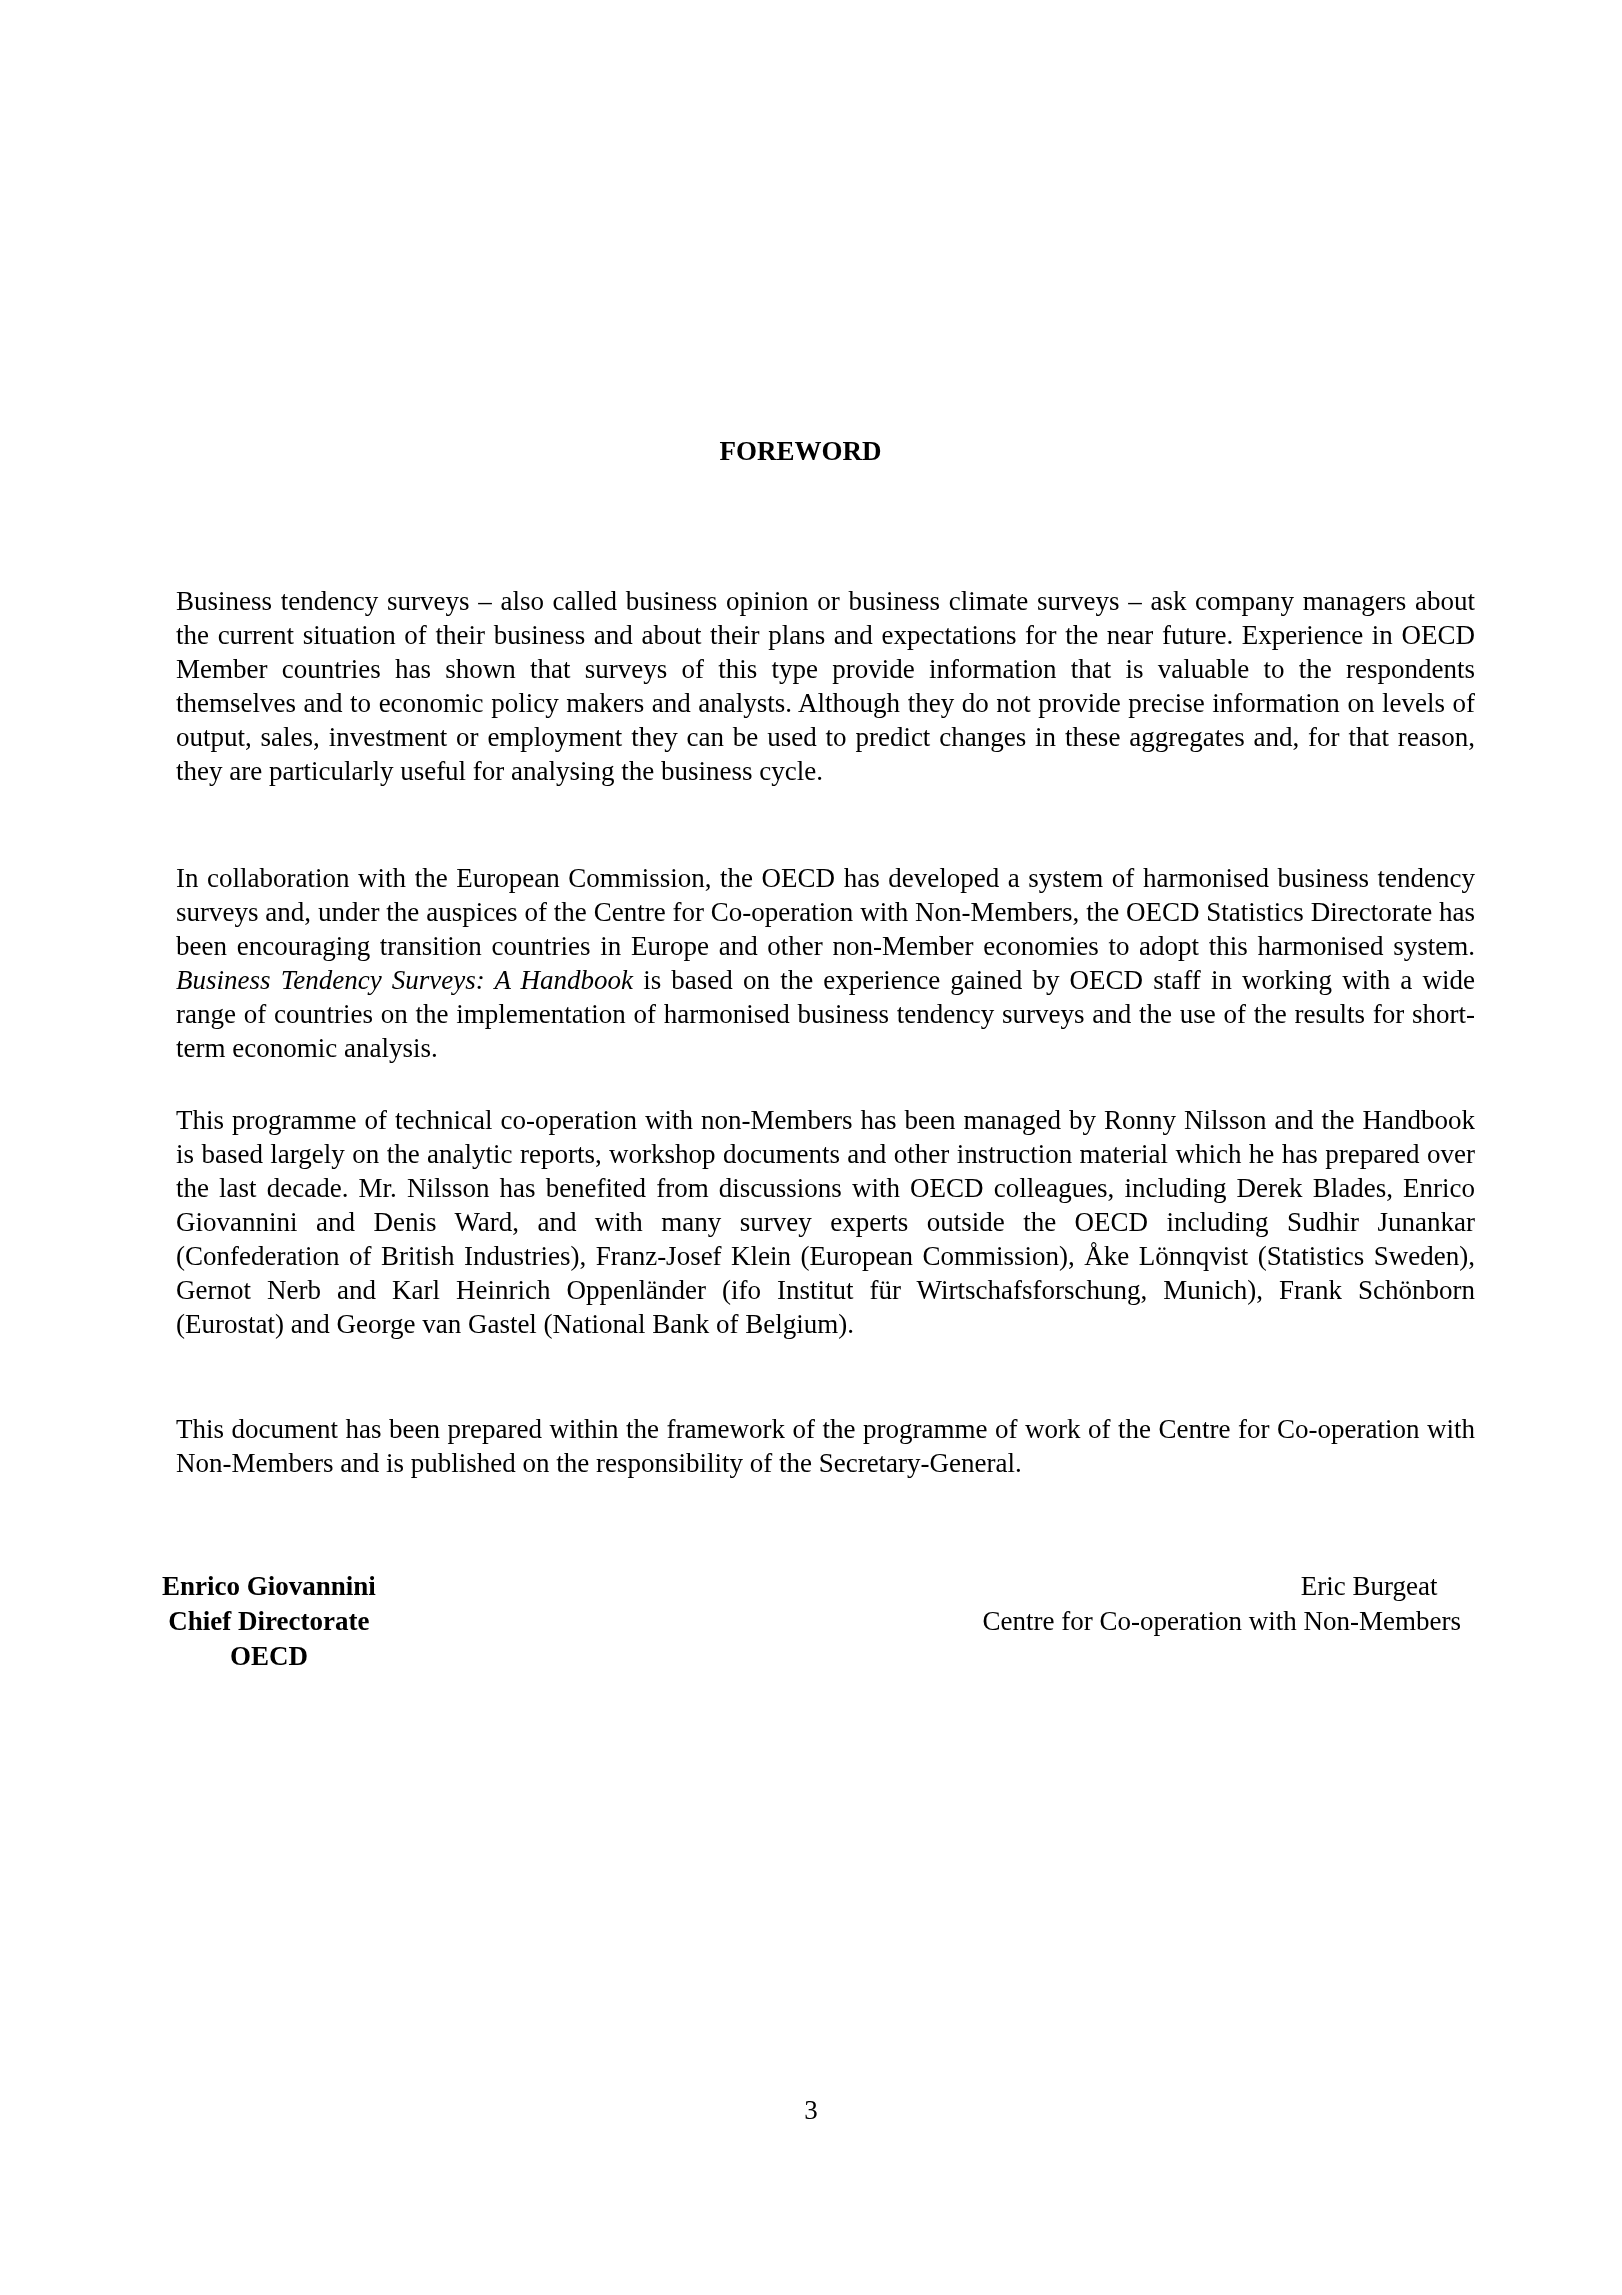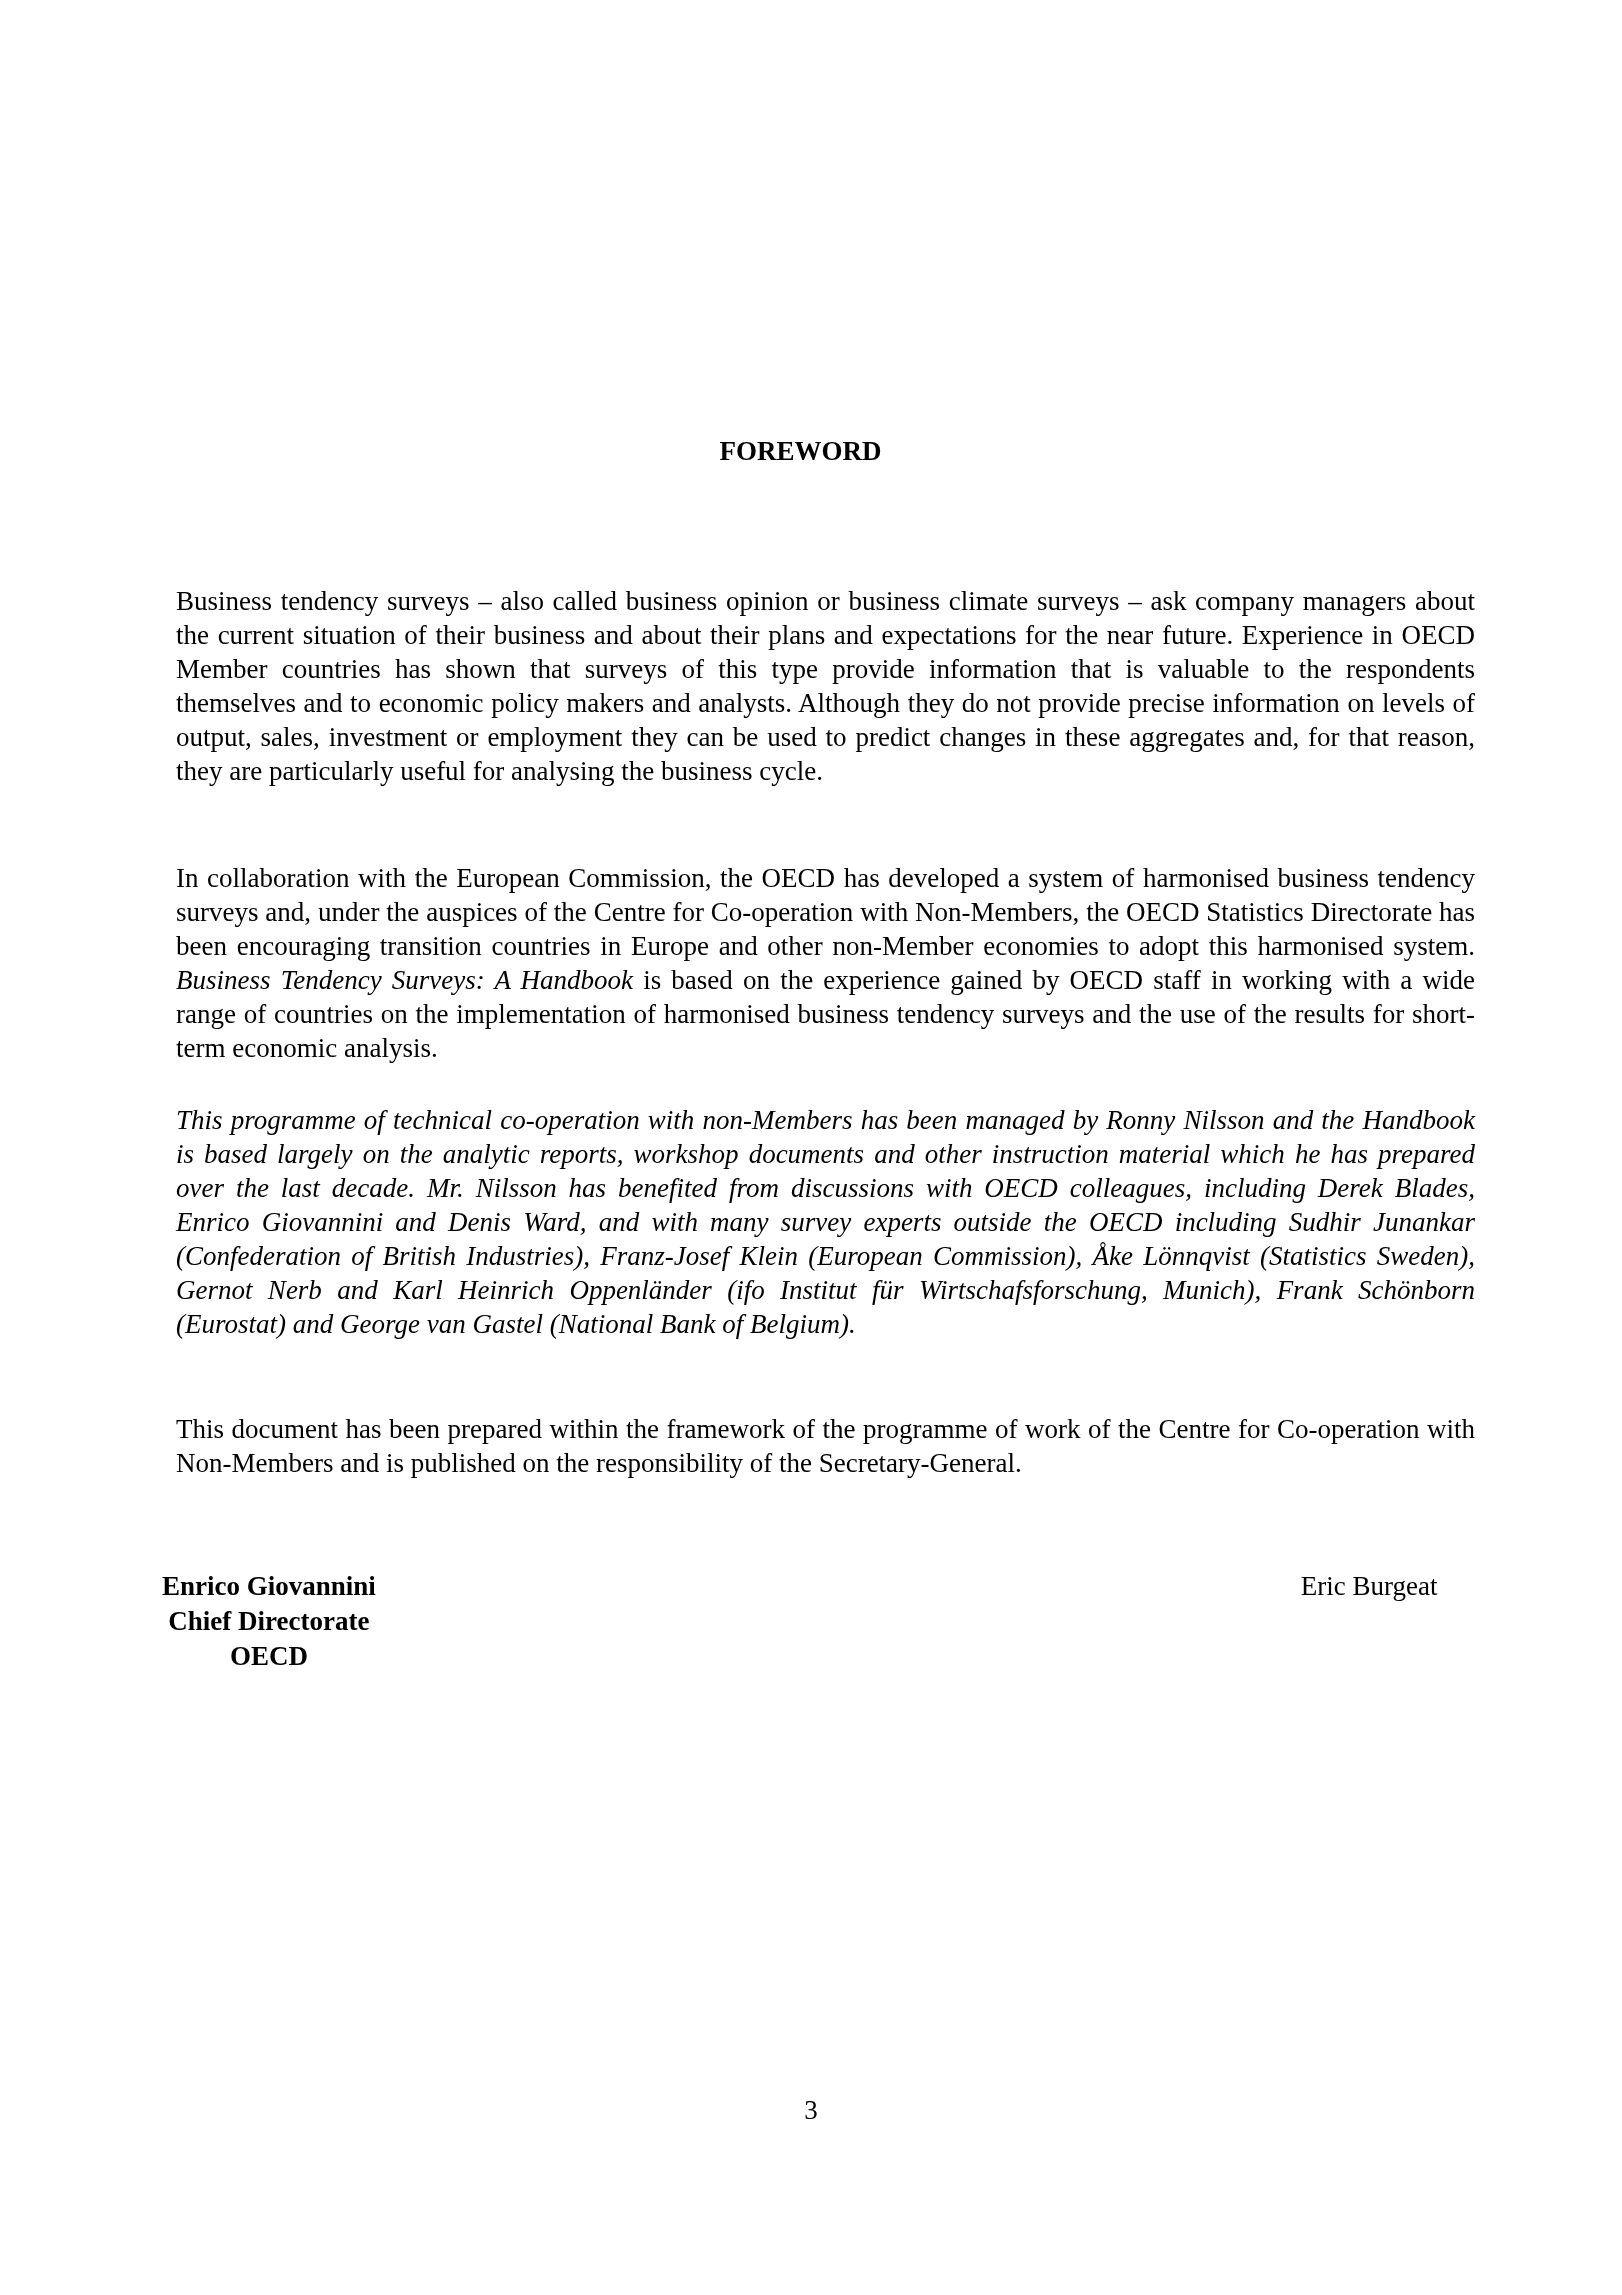--- a/index.html
+++ b/index.html
@@ -4,21 +4,21 @@
 <style>
   html, body { margin: 0; padding: 0; background: #ffffff; }
   body { width: 1622px; height: 2295px; position: relative; overflow: hidden;
          font-family: "Liberation Serif", serif; color: #000; }
   .title { position: absolute; top: 434px; left: 0; width: 1601px; text-align: center;
            font-weight: bold; font-size: 27px; line-height: 34px; }
   .para { position: absolute; left: 162px; width: 1299px; font-size: 27px; line-height: 34px;
           text-align: justify; margin: 14px; }
   .p1 { top: 570px; }
   .p2 { top: 847px; }
-  .p3 { top: 1089px; font-style: italic; }
+  .p3 { top: 1089px; }
   .p4 { top: 1398px; }
   .sig { position: absolute; top: 1569px; font-size: 27px; line-height: 35px; }
   .sig-left { left: 162px; text-align: center; font-weight: bold; }
   .sig-right { right: 178px; text-align: right; }
   .sig div { white-space: nowrap; }
   .pagenum { position: absolute; top: 2093px; left: 0; width: 1622px; text-align: center;
              font-size: 27px; line-height: 34px; }
   em { font-style: italic; }
 </style>
 </head>
@@ -35,16 +35,17 @@
 <p class="para p4">This document has been prepared within the framework of the programme of work of the Centre for Co-operation with Non-Members and is published on the responsibility of the Secretary-General.</p>
 
 <div class="sig sig-left">
   <div>Enrico Giovannini</div>
   <div>Chief Directorate</div>
   <div>OECD</div>
 </div>
 
 <div class="sig sig-right">
   <div style="padding-right:6.5px;">Eric Burgeat</div>
+  <div style="margin-right:-17px;">Centre for Co-operation with Non-Members</div>
 </div>
 
 <div class="pagenum">3</div>
 
 
 </body></html>

